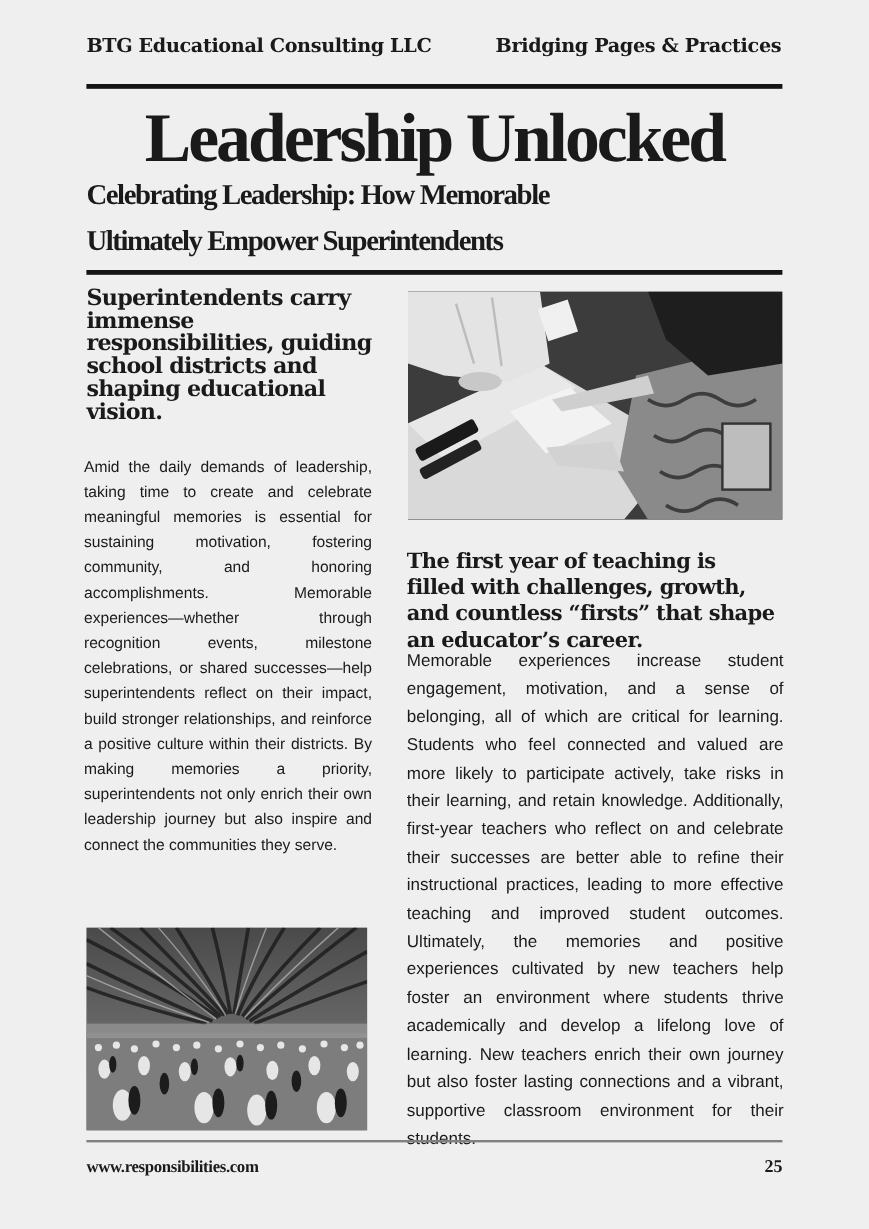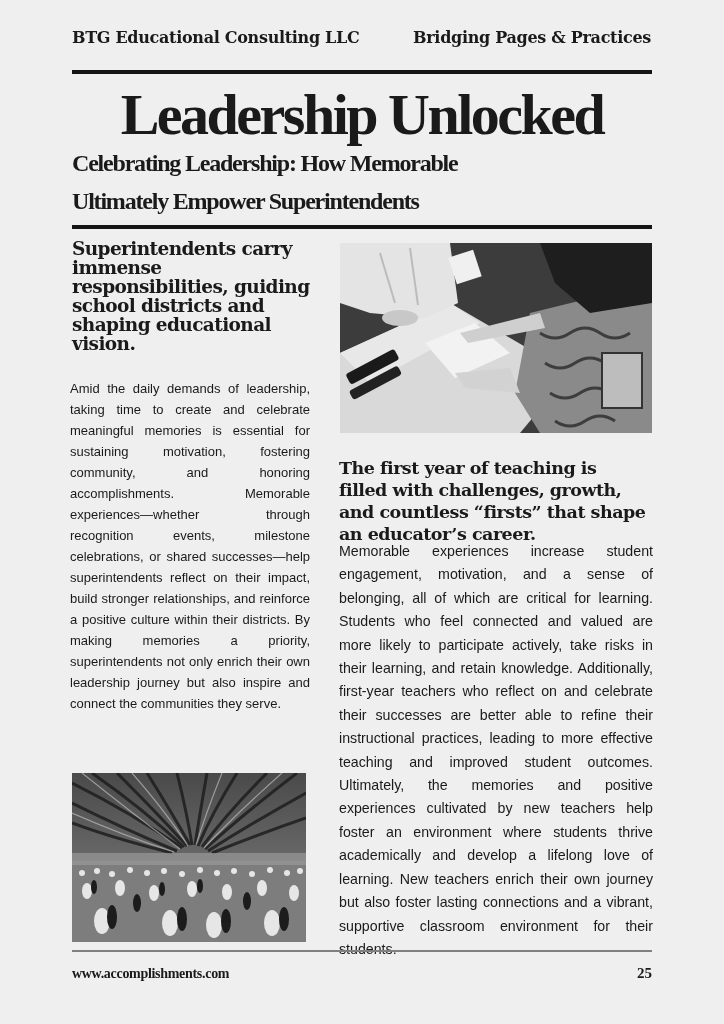--- a/index.html
+++ b/index.html
@@ -160,14 +160,14 @@
 
     <path d="M120 90 L200 70 L205 85 L128 100 Z" fill="#cfcfcf"></path>
     <path d="M115 130 L170 125 L180 150 L125 145 Z" fill="#d2d2d2"></path>
   </svg>
 </div>
 
 <div class="abs lead-right">The first year of teaching is filled with challenges, growth, and countless “firsts” that shape an educator’s career.</div>
 <div class="abs body-right sans">Memorable experiences increase student engagement, motivation, and a sense of belonging, all of which are critical for learning. Students who feel connected and valued are more likely to participate actively, take risks in their learning, and retain knowledge. Additionally, first-year teachers who reflect on and celebrate their successes are better able to refine their instructional practices, leading to more effective teaching and improved student outcomes. Ultimately, the memories and positive experiences cultivated by new teachers help foster an environment where students thrive academically and develop a lifelong love of learning. New teachers enrich their own journey but also foster lasting connections and a vibrant, supportive classroom environment for their students.</div>
 
 <div class="abs rule-thin"></div>
-<div class="abs footer-left">www.accomplishments.com</div>
+<div class="abs footer-left">www.responsibilities.com</div>
 <div class="abs footer-right">25</div>
 
 </body></html>

